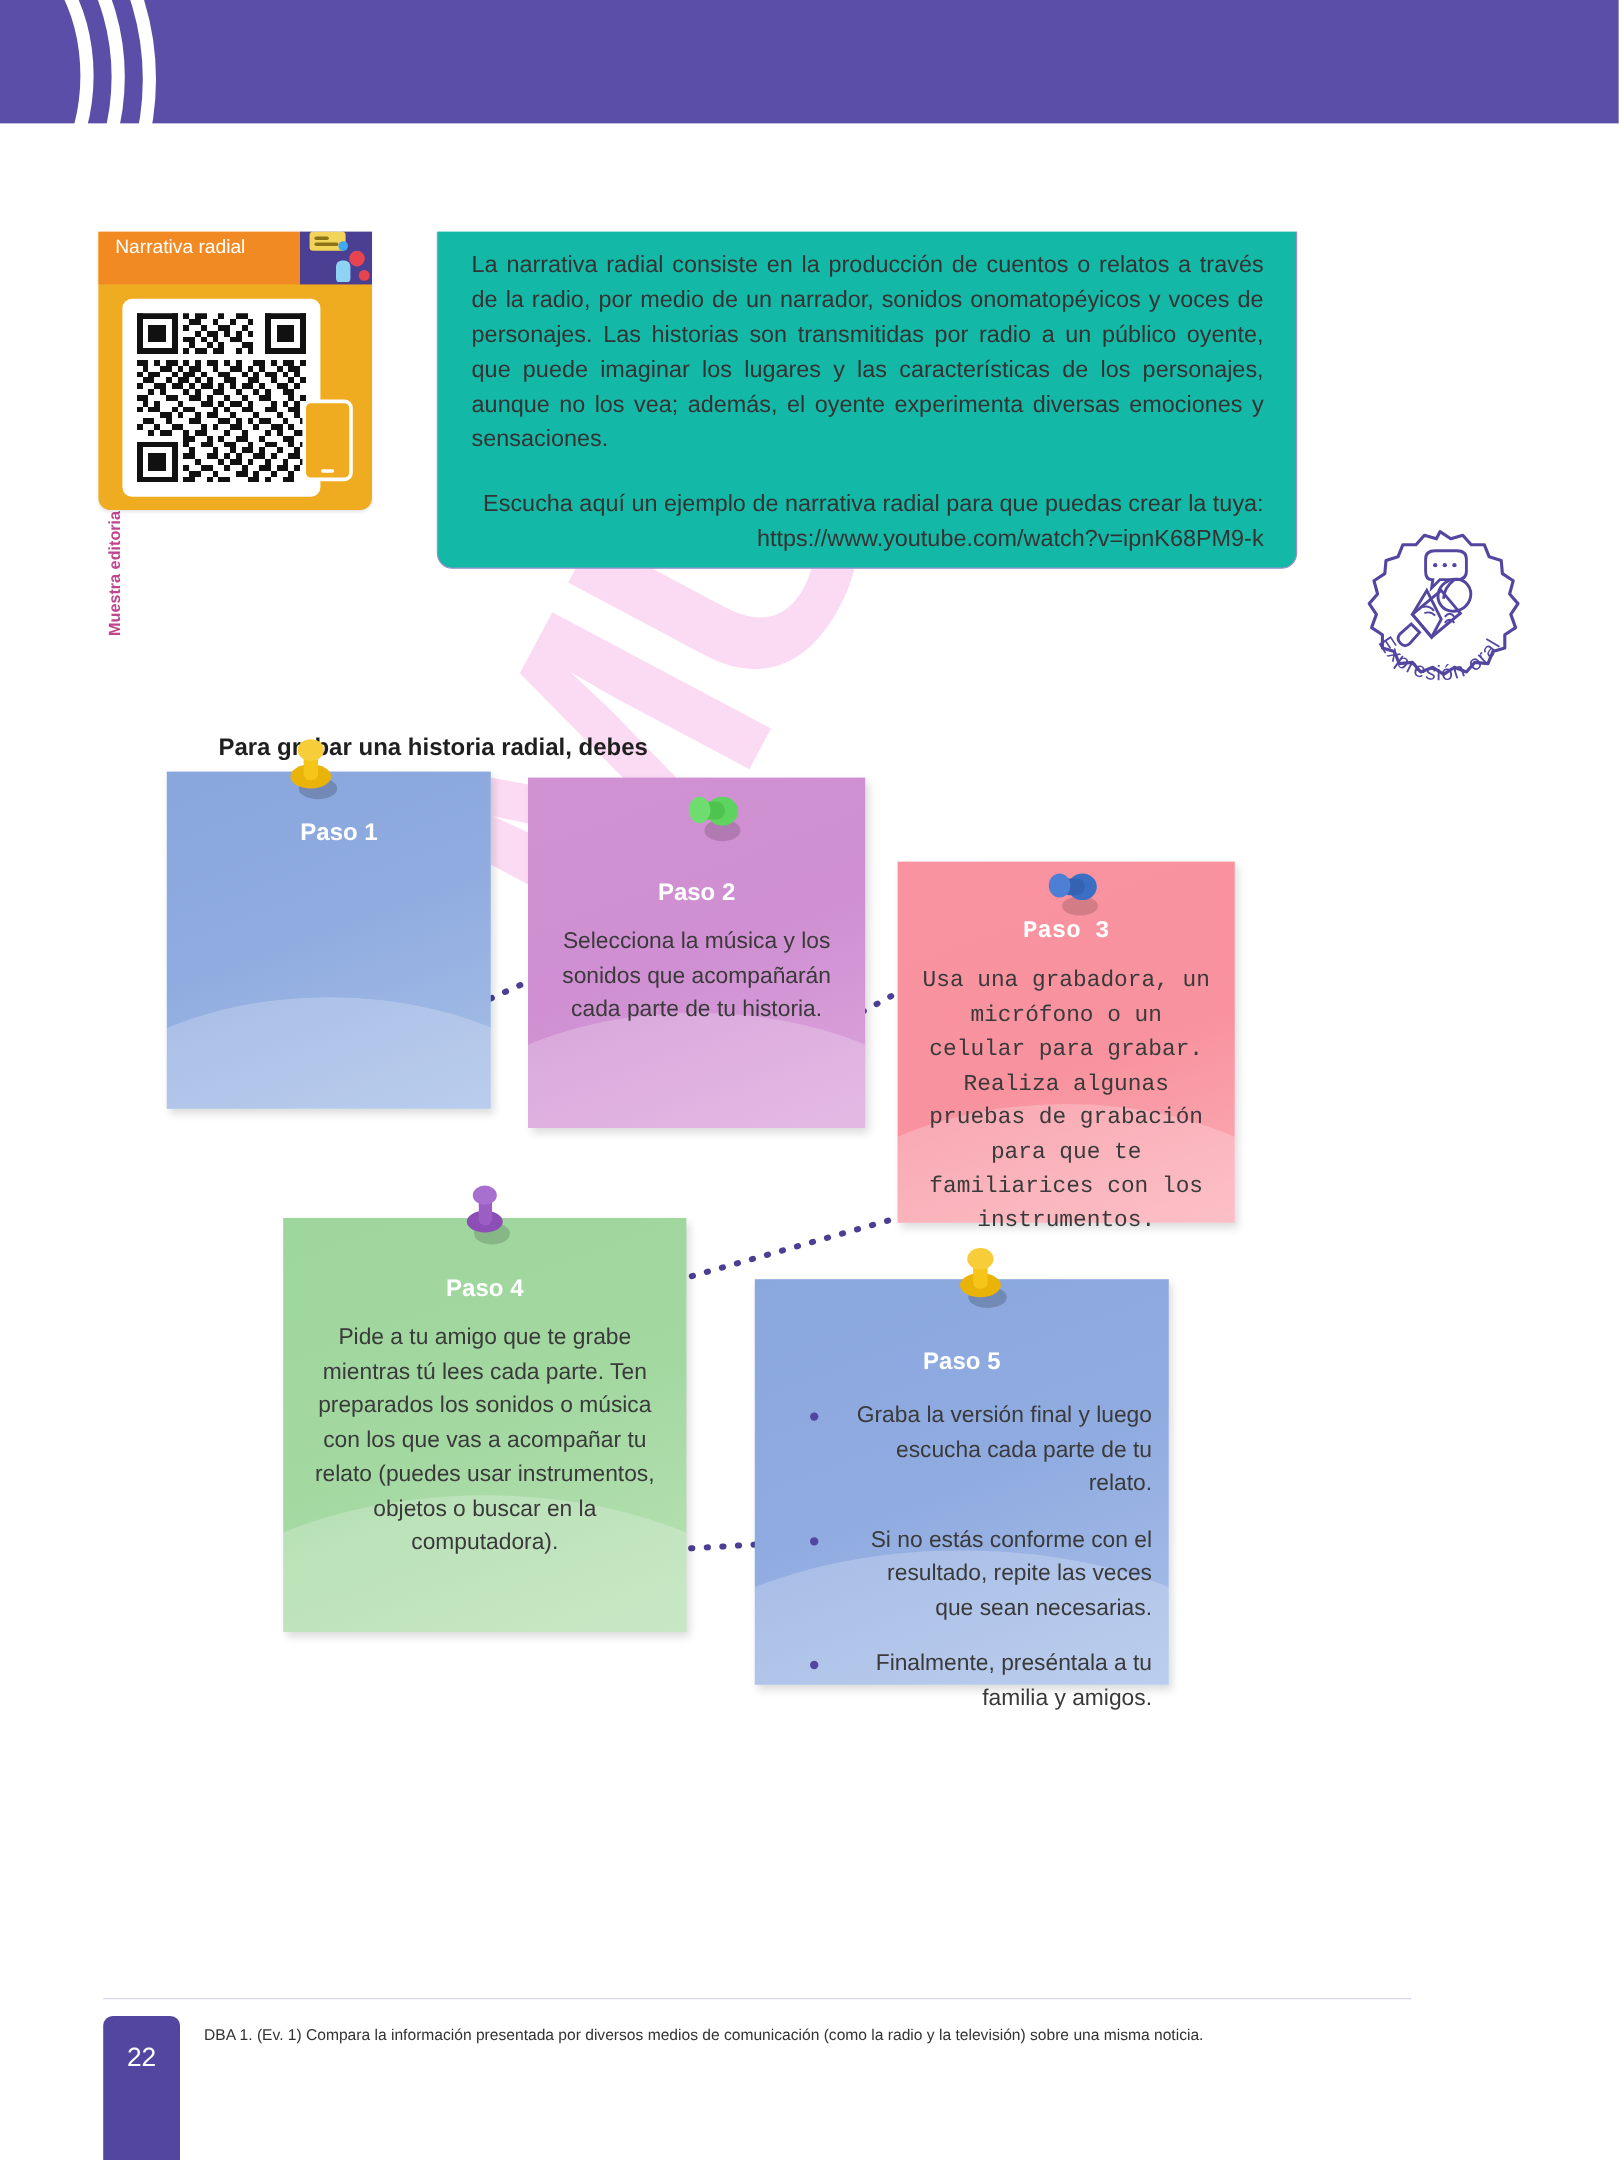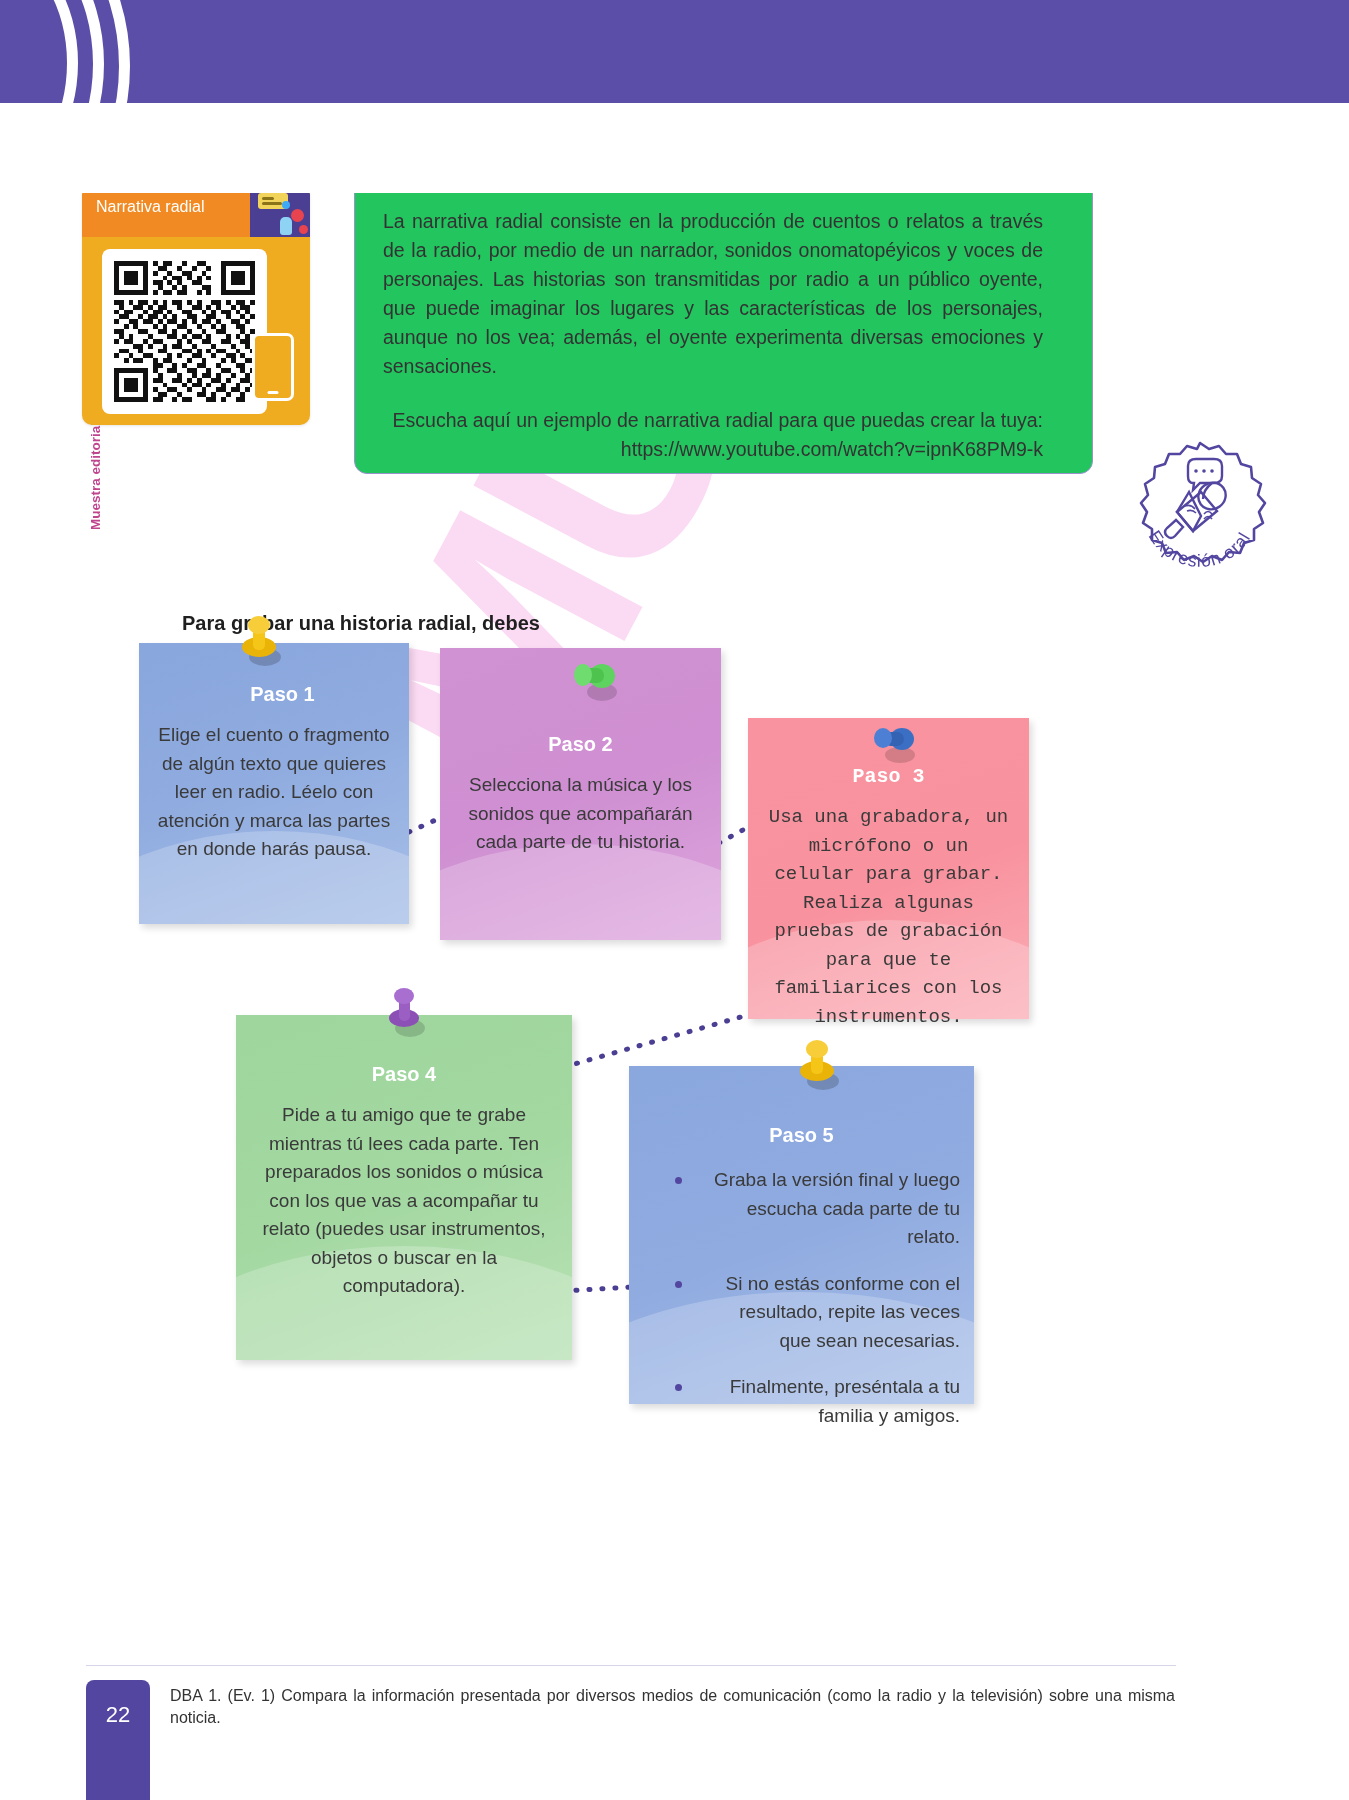--- a/index.html
+++ b/index.html
@@ -89,22 +89,22 @@
     position:absolute;right:16px;top:148px;width:36px;height:62px;
     border:3px solid #fff;border-radius:7px;background:#f0ac20;
   }
   .qr-phone::after{
     content:"";position:absolute;left:50%;transform:translateX(-50%);
     bottom:4px;width:11px;height:3px;background:#fff;border-radius:2px;
   }
 
   
   .def-box{
-    position:absolute;left:354px;top:180px;width:715px;height:292px;
-    background:#22c55e;border:1.5px solid #9b91cf;border-radius:13px;z-index:2;padding-left:22px;
+    position:absolute;left:364px;top:180px;width:715px;height:292px;
+    background:#14b8a6;border:1.5px solid #9b91cf;border-radius:13px;z-index:2;
   }
   .def-p{
     position:absolute;left:28px;width:660px;
     font-size:19.5px;line-height:29px;color:#333;text-align:justify;
   }
   .def-p.p1{top:26px;}
   .def-p.p2{top:225px;text-align:right;}
 
   
   .seal{
@@ -165,21 +165,21 @@
   .page-tab{
     position:absolute;left:86px;top:1680px;width:64px;height:120px;
     background:#5346a0;border-radius:8px 8px 0 0;
   }
   .page-num{
     position:absolute;left:0;right:0;top:22px;text-align:center;
     color:#fff;font-size:22px;
   }
   .footer-text{
     position:absolute;left:170px;top:1685px;width:1005px;
-    font-size:16px;line-height:22px;color:#333;text-align:justify;
+    font-size:13px;line-height:22px;color:#333;text-align:justify;
   }
 </style>
 </head>
 <body>
 
 <div class="watermark">
   <div class="wm-text">MUESTRA EDITORIAL</div>
 </div>
 
 <div class="banner">
@@ -485,21 +485,20 @@
 <svg class="dots" style="left:560px;top:1005px;" width="210" height="70">
   <line x1="4" y1="62" x2="195" y2="8" stroke="#4b3f94" stroke-width="5" stroke-linecap="round" stroke-dasharray="1 12"></line>
 </svg>
 <svg class="dots" style="left:560px;top:1275px;" width="80" height="30">
   <line x1="3" y1="16" x2="72" y2="12" stroke="#4b3f94" stroke-width="5" stroke-linecap="round" stroke-dasharray="1 12"></line>
 </svg>
 
 <div class="note" id="note1">
   <div class="sheen"></div>
   <div class="note-title" style="top:40px;padding-left:17px;">Paso 1</div>
-  <div class="note-body" style="top:78px;left:14px;right:14px;">Elige el cuento o fragmento de algún texto que quieres leer en radio. Léelo con atención y marca las partes en donde harás pausa.</div>
 </div>
 <svg class="pin" style="left:232px;top:612px;" viewBox="0 0 54 56">
   <ellipse cx="33" cy="45" rx="16" ry="9" fill="rgba(0,0,0,.18)"></ellipse>
   <ellipse cx="27" cy="35" rx="17" ry="10" fill="#eab308"></ellipse>
   <rect x="21" y="14" width="12" height="24" rx="5" fill="#f5c518"></rect>
   <ellipse cx="27" cy="13" rx="11" ry="9" fill="#f7ce3a"></ellipse>
 </svg>
 
 <div class="note" id="note2">
   <div class="sheen"></div>

